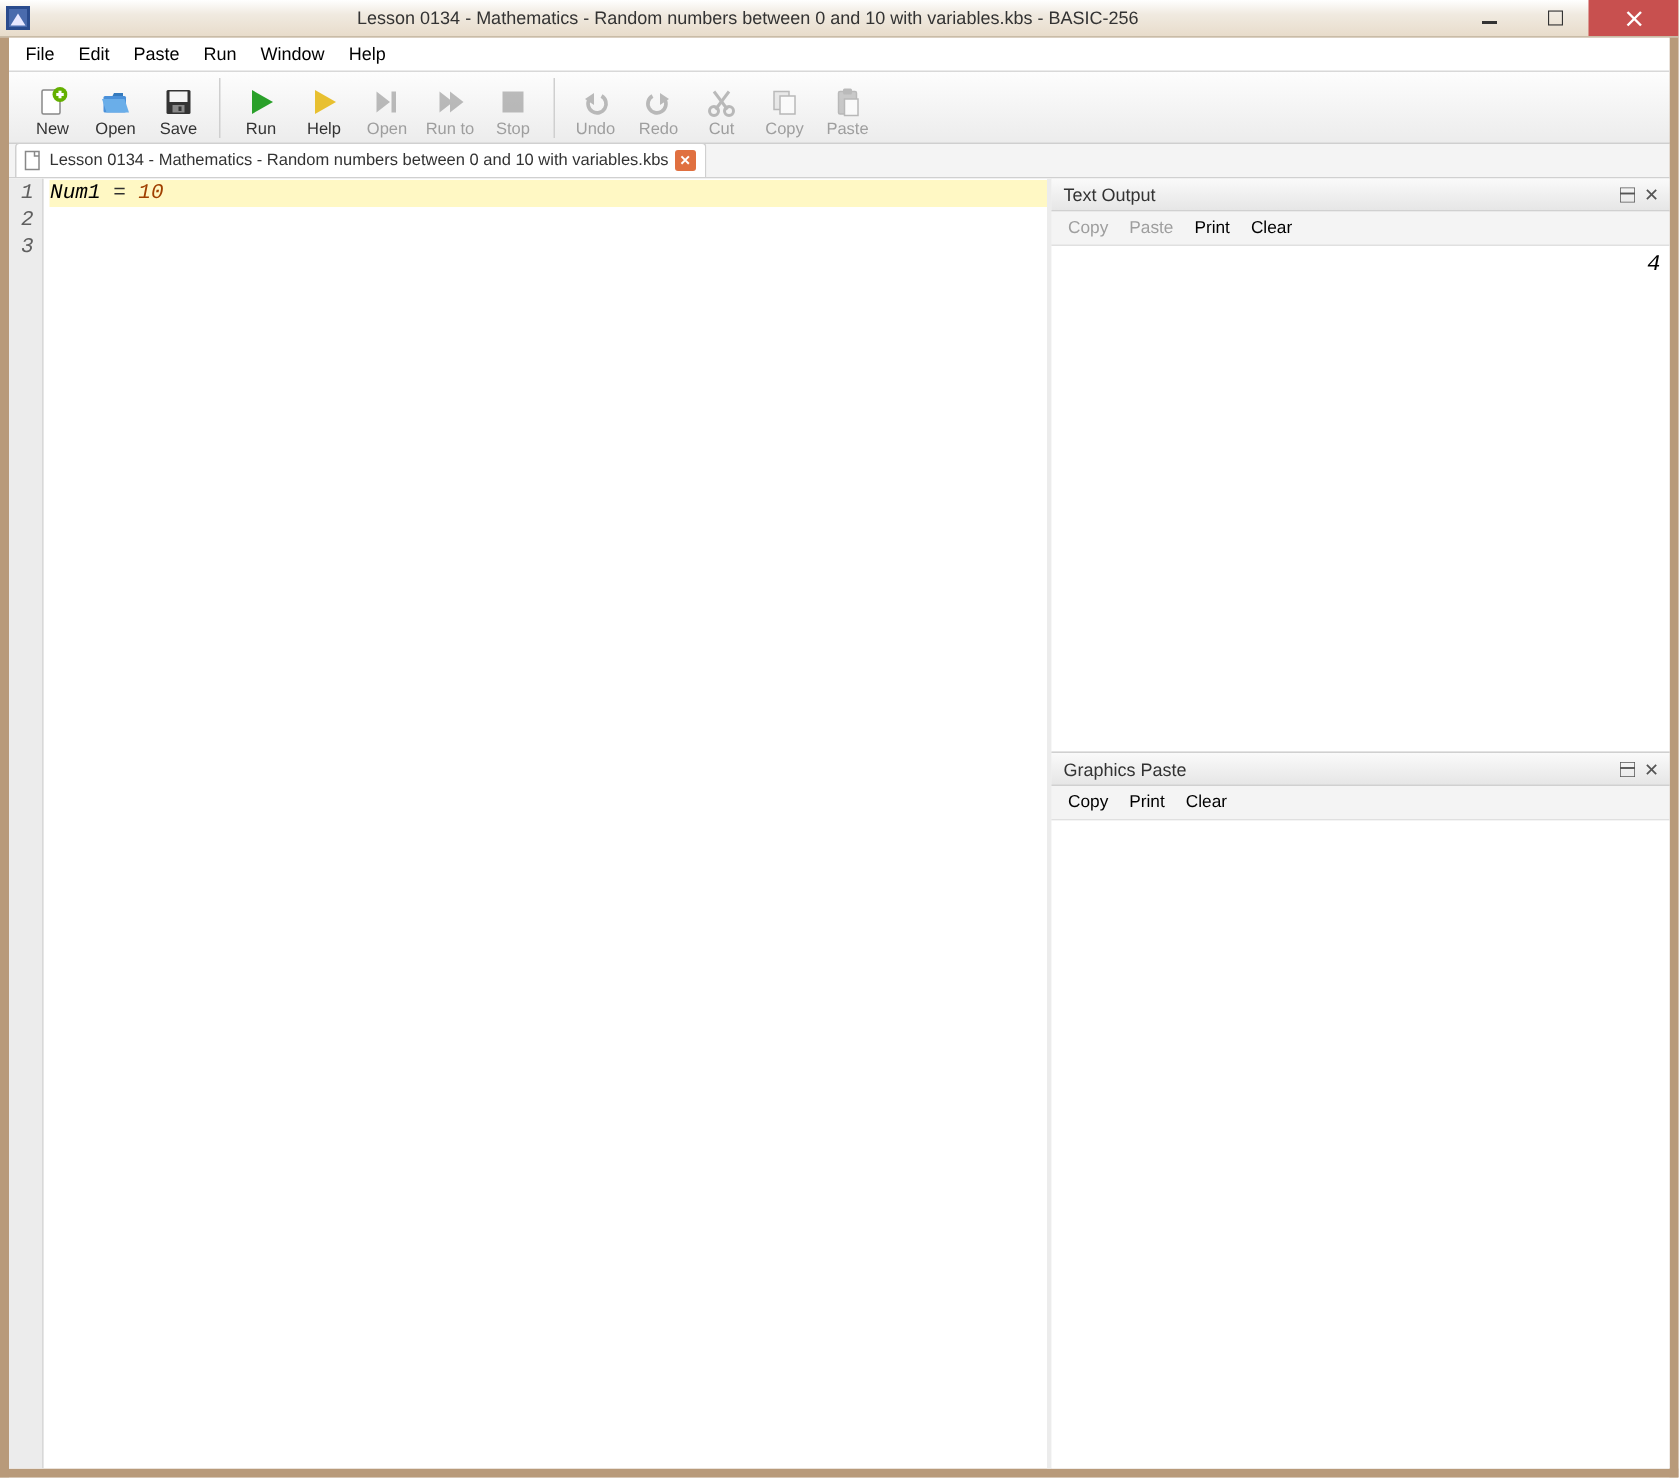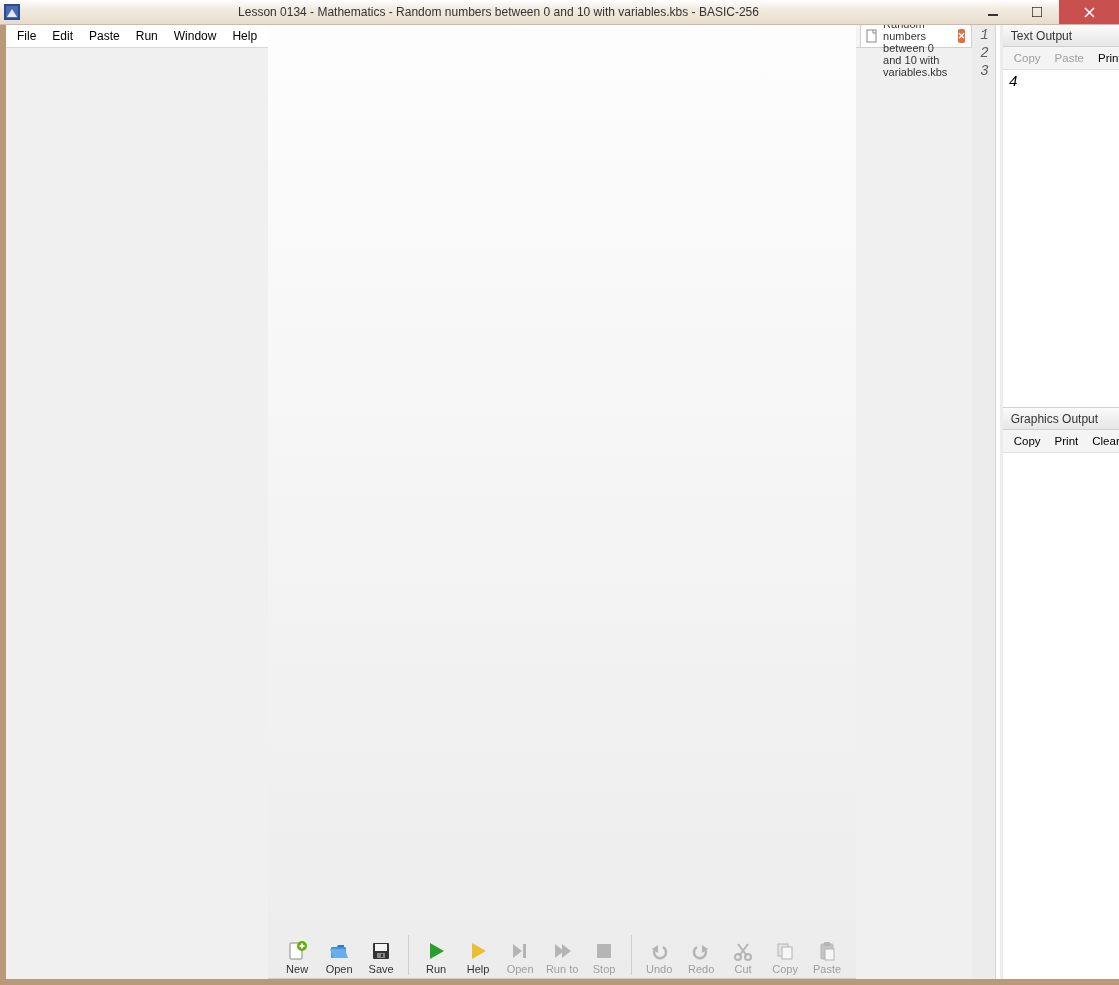--- a/index.html
+++ b/index.html
@@ -5,21 +5,21 @@
   html,body{margin:0;padding:0;height:100%;font-family:"Segoe UI",Tahoma,sans-serif;font-size:12px;color:#000;}
   body{background:#b89a7a;display:flex;flex-direction:column;width:1119px;height:985px;overflow:hidden;}
   
   .titlebar{height:24px;background:linear-gradient(#fff,#f0eae0 40%,#e8dccb);display:flex;align-items:center;position:relative;border-bottom:1px solid #c9bca7;}
   .titlebar .appicon{width:16px;height:16px;margin:0 6px 0 4px;}
   .titlebar .title{flex:1;text-align:center;font-size:12px;color:#333;white-space:nowrap;overflow:hidden;}
   .winbtns{display:flex;height:100%;}
   .winbtn{width:44px;display:flex;align-items:center;justify-content:center;color:#444;}
   .winbtn.close{background:#c8504f;color:#fff;width:60px;}
   
-  .outer{flex:1;display:flex;flex-direction:row;border:6px solid #b89a7a;border-top:none;background:#f0f0f0;}
+  .outer{flex:1;display:flex;flex-direction:column;border:6px solid #b89a7a;border-top:none;background:#f0f0f0;}
   
   .menubar{height:22px;background:#fff;display:flex;align-items:center;padding:0 4px;gap:2px;border-bottom:1px solid #d8d8d8;}
   .menuitem{padding:2px 7px;border-radius:2px;}
   
   .toolbar{background:linear-gradient(#fdfdfd,#ececec);border-bottom:1px solid #cfcfcf;display:flex;align-items:flex-end;padding:2px 4px 1px 4px;}
   .tgroup{display:flex;align-items:flex-end;padding:0 4px;}
   .tsep{width:1px;height:40px;background:#cfcfcf;margin:2px 2px;}
   .tbutton{display:flex;flex-direction:column;align-items:center;justify-content:flex-end;min-width:34px;padding:2px 3px 1px 3px;border:1px solid transparent;border-radius:3px;}
   .tbutton .ticon{width:22px;height:22px;display:flex;align-items:center;justify-content:center;}
   .tbutton .tlabel{font-size:11px;margin-top:1px;color:#333;white-space:nowrap;}
@@ -38,21 +38,21 @@
   .gutter div{height:18px;}
   .codelines{flex:1;padding:1px 0 0 4px;}
   .codeline{height:18px;white-space:pre;font-style:italic;}
   .codeline.hl{background:#fff8c4;}
   .tok-kw{color:#1030a0;font-weight:bold;}
   .tok-op{color:#303030;}
   .tok-num{color:#a04000;}
   .tok-id{color:#000;}
   .tok-fn{color:#006080;font-weight:bold;}
   
-  .rightdock{width:350px;display:flex;flex-direction:column;background:#ececec;}
+  .rightdock{width:412px;display:flex;flex-direction:column;background:#ececec;text-align:right;}
   .dockpanel{display:flex;flex-direction:column;border-top:1px solid #d0d0d0;}
   .dockpanel:first-child{border-top:none;}
   .dockhdr{background:linear-gradient(#fafafa,#e6e6e6);height:21px;display:flex;align-items:center;padding:0 4px 0 8px;font-size:12px;color:#333;border-bottom:1px solid #d0d0d0;}
   .dockhdr .spacer{flex:1;}
   .docktiny{width:16px;height:16px;display:flex;align-items:center;justify-content:center;color:#555;border-radius:2px;}
   .docktoolbar{height:22px;display:flex;align-items:center;padding:0 6px;gap:4px;font-size:11.5px;background:#f4f4f4;border-bottom:1px solid #e0e0e0;}
   .docktoolbar .dtb{padding:2px 5px;border-radius:2px;color:#000;}
   .docktoolbar .dtb.disabled{color:#9e9e9e;}
   .dockcontent{background:#fff;overflow:auto;}
   .textout{flex:1;font-family:"Courier New",monospace;font-size:15px;font-style:italic;padding:4px 6px;min-height:300px;}
@@ -255,20 +255,21 @@
   <div class="content">
 
     <div class="editorpane">
       <div class="code">
         <div class="gutter" id="gutter">
             <div>1</div>
             <div>2</div>
             <div>3</div>
           </div>
         <div class="codelines" id="codelines">
+            <div class="codeline hl"><span class="tok-id">Num1</span><span class="tok-op"> = </span><span class="tok-num">10</span></div>
           </div>
       </div>
     </div>
 
     <div class="rightdock">
       <div class="dockpanel" id="panel-text">
         <div class="dockhdr">
           <span>Text Output</span>
           <span class="spacer"></span>
           <span class="docktiny">
@@ -282,21 +283,21 @@
         <div class="docktoolbar">
           <span class="dtb disabled">Copy</span>
           <span class="dtb disabled">Paste</span>
           <span class="dtb">Print</span>
           <span class="dtb">Clear</span>
         </div>
         <div class="dockcontent textout">4</div>
       </div>
       <div class="dockpanel" id="panel-gfx">
         <div class="dockhdr">
-          <span>Graphics Output</span>
+          <span>Graphics Paste</span>
           <span class="spacer"></span>
           <span class="docktiny">
               <svg width="10" height="10">
                 <rect x="0" y="0" width="10" height="4" fill="none" stroke="#555"></rect>
                 <rect x="0" y="4" width="10" height="6" fill="none" stroke="#555"></rect>
               </svg>
             </span>
           <span class="docktiny">✕</span>
         </div>
         <div class="docktoolbar">

